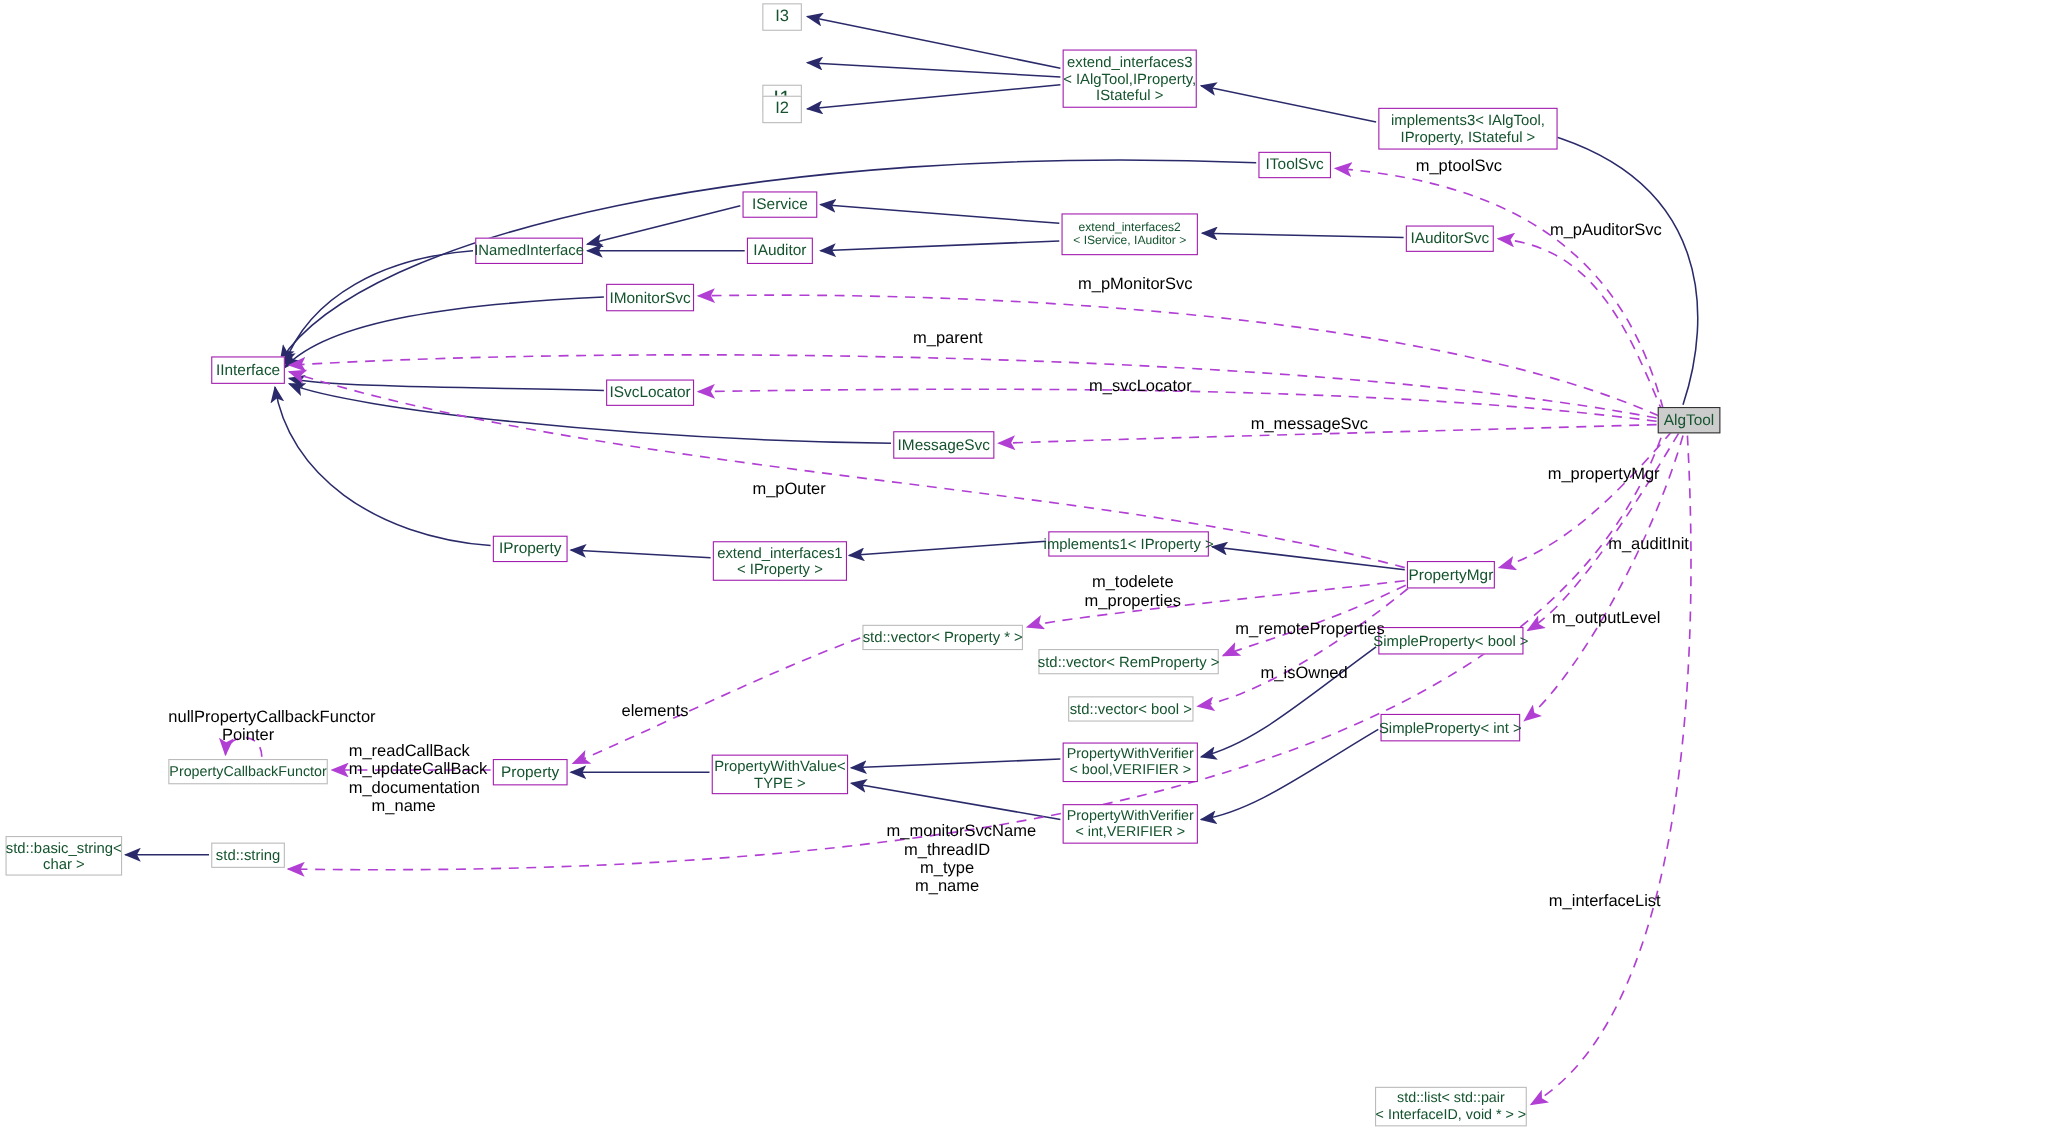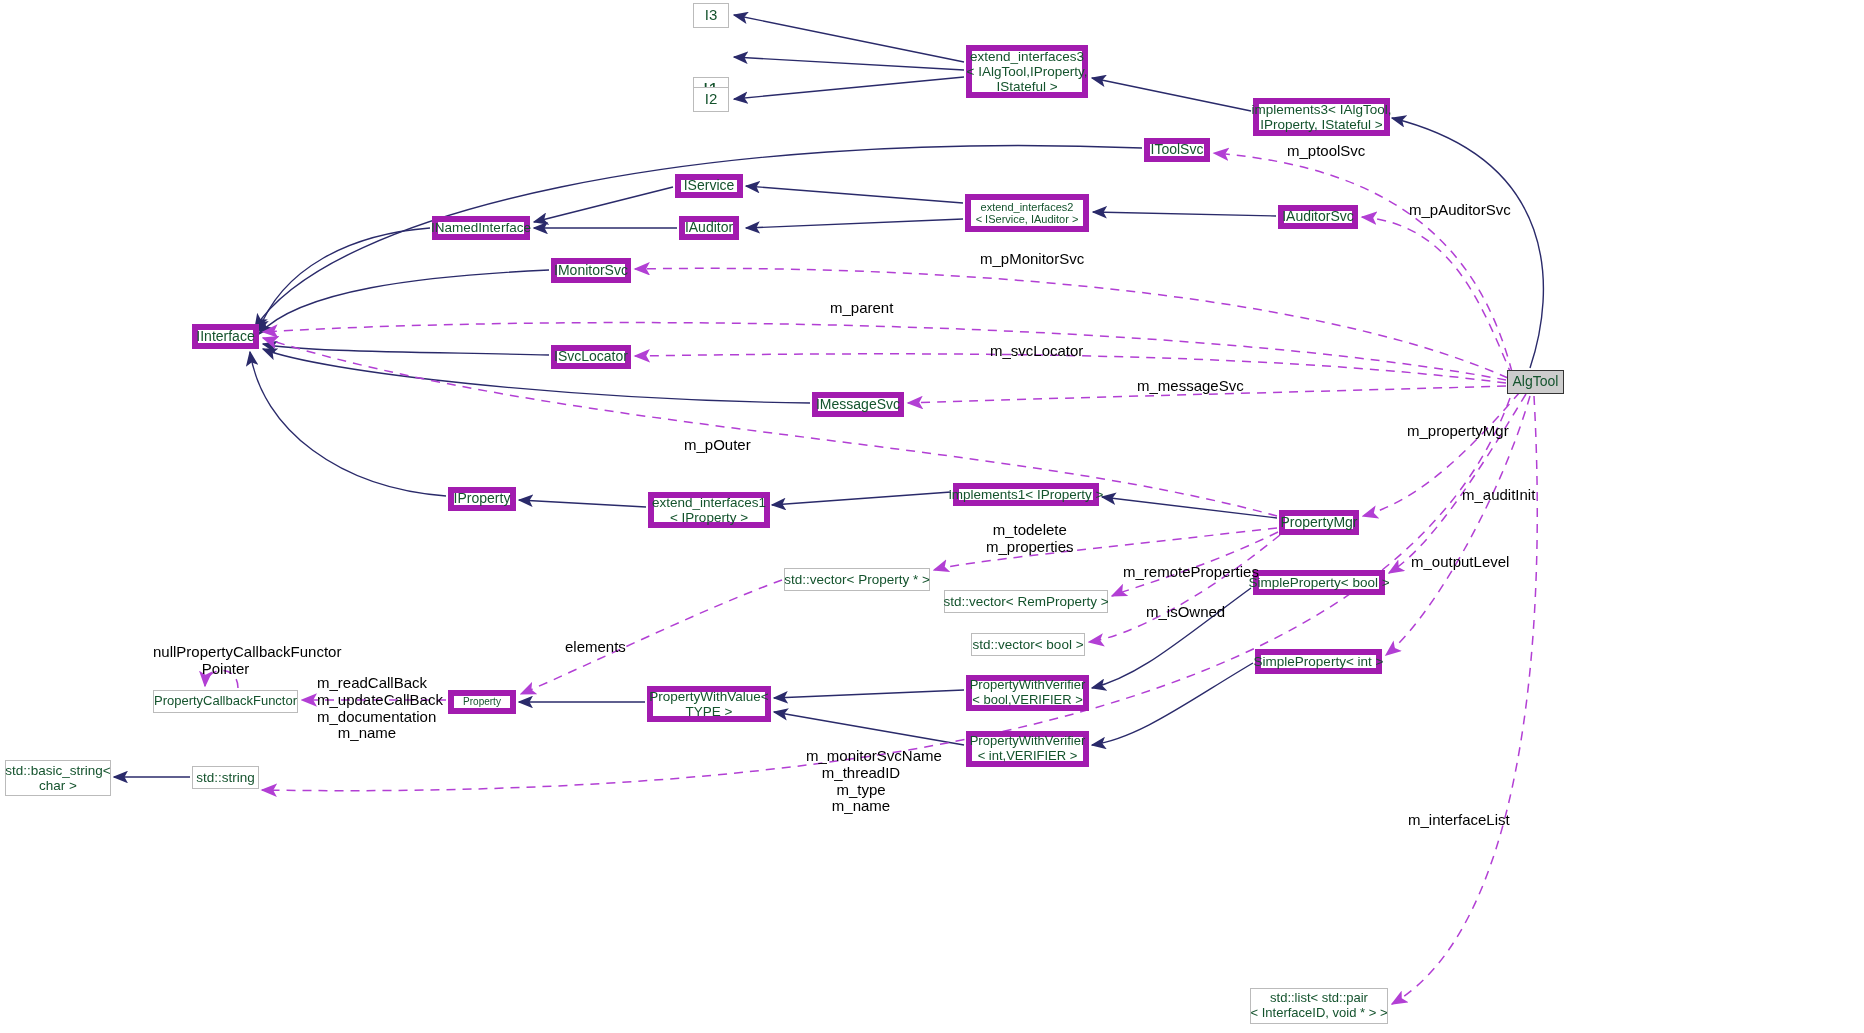--- a/index.html
+++ b/index.html
@@ -2,21 +2,21 @@
 <html><head>
 <meta charset="utf-8">
 <style>
   html,body{margin:0;padding:0;background:#ffffff;}
   #stage{position:relative;width:1864px;height:1033px;background:#ffffff;
          font-family:"Liberation Sans", sans-serif;overflow:hidden;}
   svg.edges{position:absolute;left:0;top:0;width:1864px;height:1033px;pointer-events:none;}
   .node{position:absolute;box-sizing:border-box;display:flex;align-items:center;
         justify-content:center;text-align:center;line-height:1.12;
         font-size:15px;color:#14532d;background:#ffffff;white-space:pre;}
-  .node.solid{border:6px solid #a21caf;}
+  .node.solid{border:1px solid #a21caf;}
   .node.grey{border:1px solid #bbbbbb;}
   .node.hl{background:#cccccc;border:1px solid #333333;}
   .lbl{position:absolute;font-size:15px;color:#000000;white-space:pre;
        text-align:center;line-height:1.12;}
 </style>
 </head>
 <body>
 
 <div id="stage">
 
@@ -118,21 +118,21 @@
     </g>
   </svg>
 
   <div class="node grey" style="left:693px;top:3px;width:36px;height:25px;font-size:15px;">I3</div>
   <div class="node grey" style="left:693px;top:45px;width:36px;height:25px;font-size:19px;margin-top:32px;">I1</div>
   <div class="node grey" style="left:693px;top:87px;width:36px;height:25px;font-size:15px;">I2</div>
 
   <div class="node solid" style="left:966px;top:45px;width:122px;height:53px;font-size:13.5px;">extend_interfaces3
 &lt; IAlgTool,IProperty,
 IStateful &gt;</div>
-  <div class="node solid" style="left:1253px;top:98px;width:137px;height:38px;font-size:13.5px;">implements3&lt; IAlgTool,
+  <div class="node solid" style="left:1253px;top:98px;width:163px;height:38px;font-size:13.5px;">implements3&lt; IAlgTool,
 IProperty, IStateful &gt;</div>
   <div class="node solid" style="left:1144px;top:138px;width:66px;height:24px;font-size:14px;">IToolSvc</div>
 
   <div class="node solid" style="left:675px;top:174px;width:68px;height:24px;font-size:14px;">IService</div>
   <div class="node solid" style="left:679px;top:216px;width:60px;height:24px;font-size:14px;">IAuditor</div>
   <div class="node solid" style="left:432px;top:216px;width:98px;height:24px;font-size:13.5px;">INamedInterface</div>
   <div class="node solid" style="left:965px;top:194px;width:124px;height:38px;font-size:11px;">extend_interfaces2
 &lt; IService, IAuditor &gt;</div>
   <div class="node solid" style="left:1278px;top:205px;width:80px;height:24px;font-size:14px;">IAuditorSvc</div>
 
@@ -148,21 +148,21 @@
   <div class="node solid" style="left:953px;top:483px;width:146px;height:23px;font-size:13.5px;">implements1&lt; IProperty &gt;</div>
   <div class="node solid" style="left:1279px;top:510px;width:80px;height:25px;font-size:14px;">PropertyMgr</div>
 
   <div class="node grey" style="left:784px;top:568px;width:146px;height:23px;font-size:13.5px;">std::vector&lt; Property * &gt;</div>
   <div class="node solid" style="left:1253px;top:570px;width:132px;height:25px;font-size:13.5px;">SimpleProperty&lt; bool &gt;</div>
   <div class="node grey" style="left:944px;top:590px;width:164px;height:23px;font-size:13.5px;">std::vector&lt; RemProperty &gt;</div>
   <div class="node grey" style="left:971px;top:633px;width:114px;height:23px;font-size:13.5px;">std::vector&lt; bool &gt;</div>
   <div class="node solid" style="left:1255px;top:649px;width:127px;height:25px;font-size:13.5px;">SimpleProperty&lt; int &gt;</div>
 
   <div class="node grey" style="left:153px;top:690px;width:145px;height:23px;font-size:13px;">PropertyCallbackFunctor</div>
-  <div class="node solid" style="left:448px;top:690px;width:68px;height:24px;font-size:10px;">Property</div>
+  <div class="node solid" style="left:448px;top:690px;width:68px;height:24px;font-size:14px;">Property</div>
   <div class="node solid" style="left:647px;top:686px;width:124px;height:36px;font-size:13.5px;">PropertyWithValue&lt;
 TYPE &gt;</div>
   <div class="node solid" style="left:966px;top:675px;width:123px;height:36px;font-size:13px;">PropertyWithVerifier
 &lt; bool,VERIFIER &gt;</div>
   <div class="node solid" style="left:966px;top:731px;width:123px;height:36px;font-size:13px;">PropertyWithVerifier
 &lt; int,VERIFIER &gt;</div>
 
   <div class="node grey" style="left:5px;top:760px;width:106px;height:36px;font-size:13.5px;">std::basic_string&lt;
 char &gt;</div>
   <div class="node grey" style="left:192px;top:766px;width:67px;height:23px;font-size:13.5px;">std::string</div>

